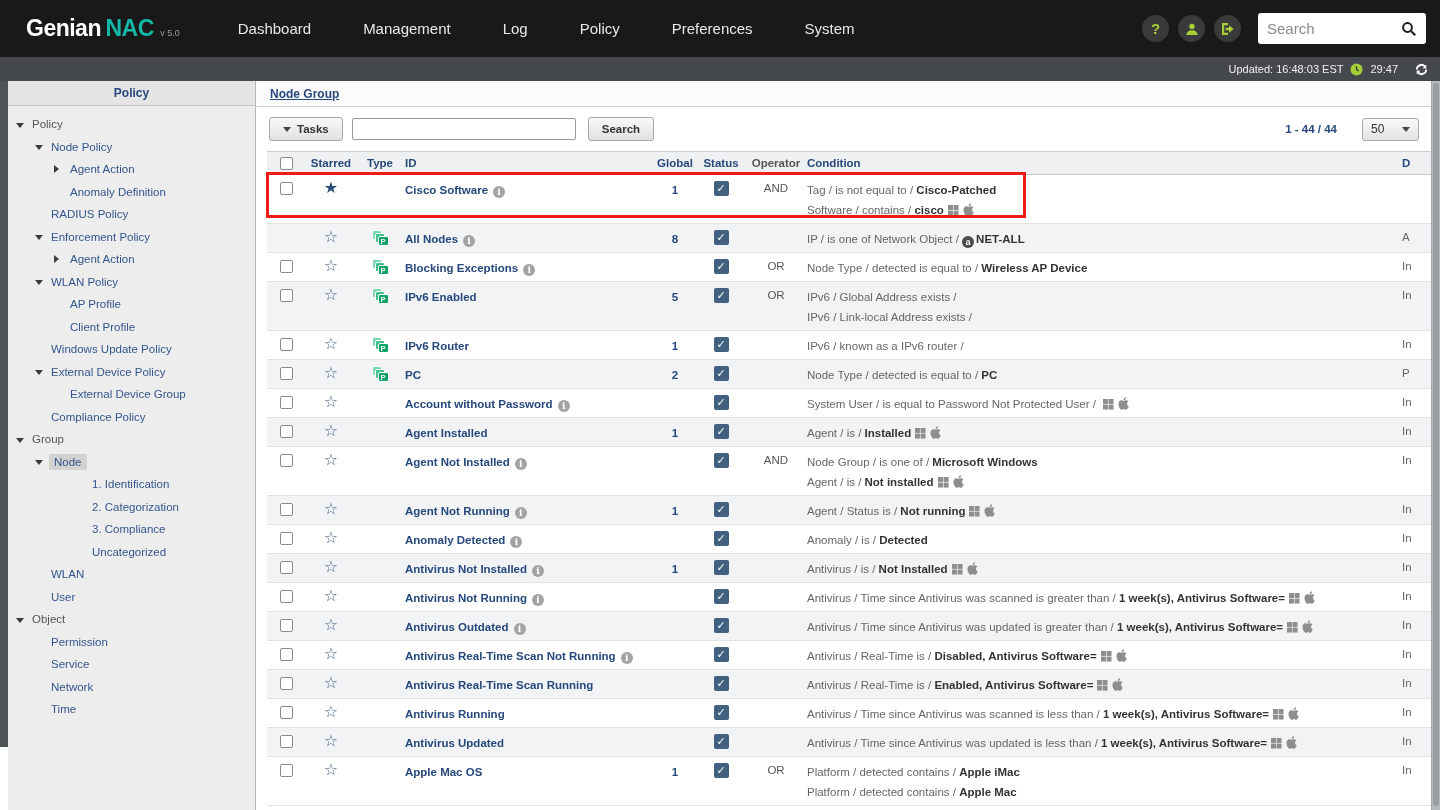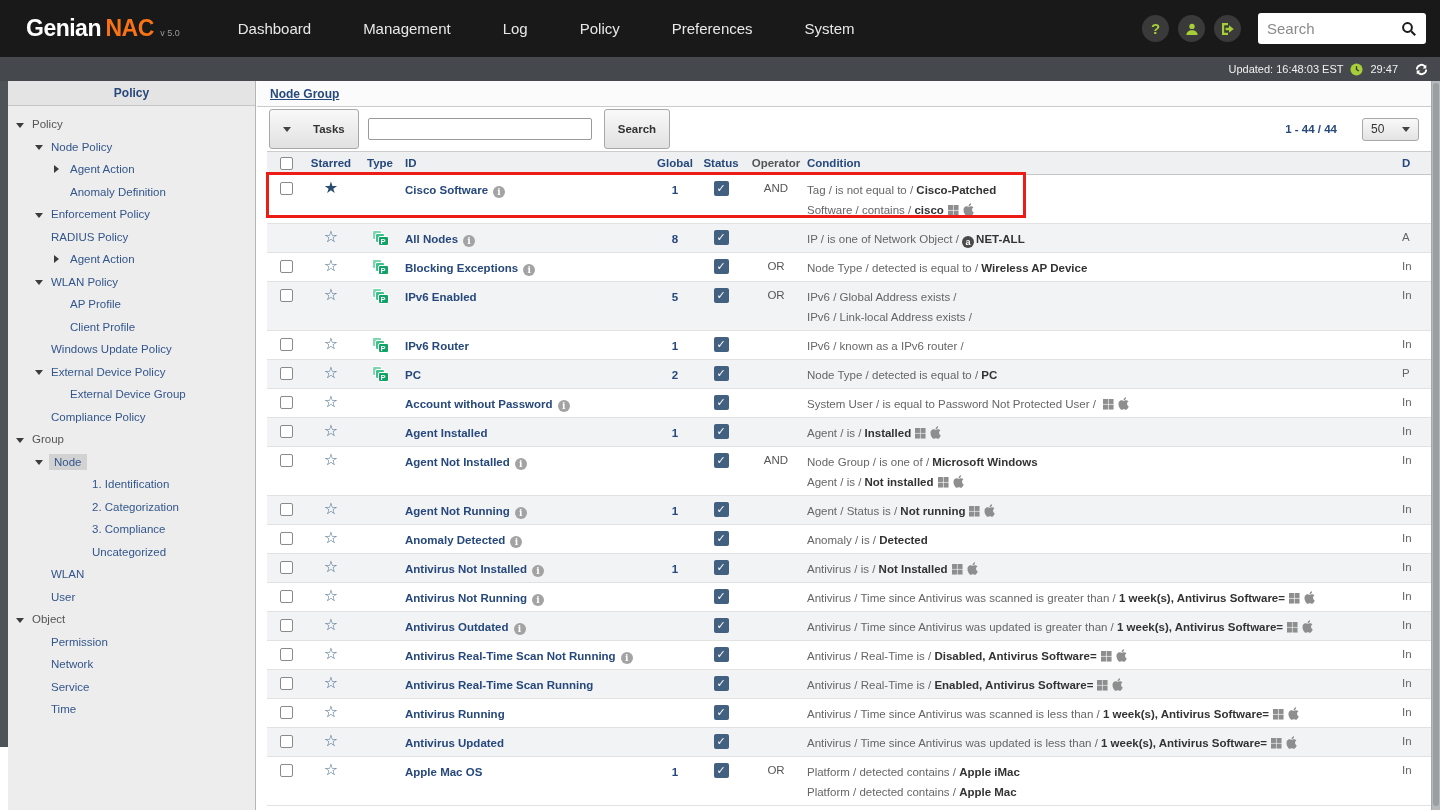--- a/index.html
+++ b/index.html
@@ -3,21 +3,21 @@
 <meta charset="utf-8">
 <style>
   * { box-sizing: border-box; margin: 0; padding: 0; }
   html,body { width:1440px; height:810px; overflow:hidden; }
   body { font-family:"Liberation Sans","DejaVu Sans",sans-serif; background:#fff; position:relative; }
 
   
   .navbar { height:57px; background:#191919; display:flex; align-items:center; padding:0 14px; }
   .logo { margin-left:12px; white-space:nowrap; }
   .logo-g { color:#fff; font-size:23px; font-weight:bold; letter-spacing:-.5px; }
-  .logo-nac { color:#f97316; font-size:23px; font-weight:bold; letter-spacing:-.5px; }
+  .logo-nac { color:#14b8a6; font-size:23px; font-weight:bold; letter-spacing:-.5px; }
   .logo-ver { color:#9a9a9a; font-size:9px; margin-left:2px; }
   .menu { display:flex; margin-left:58px; gap:52px; }
   .menu-item { color:#e8e8e8; font-size:15px; cursor:pointer; }
   .nav-right { margin-left:auto; display:flex; align-items:center; gap:9px; }
   .icon-btn { width:27px; height:27px; border-radius:50%; background:#3a3a3a; display:flex; align-items:center; justify-content:center; cursor:pointer; }
   .icon-btn .q { color:#a6ce39; font-weight:bold; font-size:15px; }
   .searchbox { width:168px; height:31px; background:#fff; border-radius:3px; display:flex; align-items:center; justify-content:space-between; padding:0 9px; margin-left:8px; }
   .searchbox input { border:none; outline:none; width:120px; font-size:15px; color:#333; font-family:inherit; }
   .searchbox input::placeholder { color:#8a8a8a; }
 
@@ -40,21 +40,21 @@
   .arrow.down::before { content:""; border:4px solid transparent; border-top:5px solid #3c3c3c; border-bottom:0; margin-top:2px; }
   .arrow.right::before { content:""; border:4px solid transparent; border-left:5px solid #3c3c3c; border-right:0; }
   .tree-label.top { color:#555; }
   .tree-label.link { color:#33568c; }
   .tree-label.sel { background:#d2d2d2; padding:2px 5px; margin-left:-2px; }
 
   
   .main { position:absolute; left:257px; top:0; right:9px; bottom:0; background:#fff; }
   .panel-title { height:26px; line-height:26px; padding-left:13px; font-weight:bold; color:#26487c; font-size:12px; background:#fbfbfb; border-bottom:1px solid #ccc;text-decoration:underline; }
   .toolbar { height:44px; display:flex; align-items:center; padding:0 12px; }
-  .btn { height:40px; display:inline-flex; align-items:center; gap:22px; padding:0 13px; background:linear-gradient(#f9f9f9,#e1e1e1); border:1px solid #a8a8a8; border-radius:3px; font-size:11.5px; font-weight:bold; color:#333; cursor:pointer;justify-content:flex-end; }
+  .btn { height:24px; display:inline-flex; align-items:center; gap:6px; padding:0 13px; background:linear-gradient(#f9f9f9,#e1e1e1); border:1px solid #a8a8a8; border-radius:3px; font-size:11.5px; font-weight:bold; color:#333; cursor:pointer;justify-content:flex-end; }
   .caret-down { border:4px solid transparent; border-top:5px solid #444; border-bottom:0; }
   .search-input { width:224px; height:22px; margin-left:9px; border:1px solid #999; border-radius:2px; padding:0 5px; font-size:12px; font-family:inherit; }
   .btn-search { margin-left:12px; }
   .toolbar-right { margin-left:auto; display:flex; align-items:center; gap:25px; }
   .range { color:#26487c; font-weight:bold; font-size:11.5px; }
   .pagesize { width:57px; height:23px; display:inline-flex; align-items:center; justify-content:space-between; padding:0 8px; background:linear-gradient(#f9f9f9,#e3e3e3); border:1px solid #a8a8a8; border-radius:3px; font-size:12px; color:#333; cursor:pointer; }
 
   
   .tablewrap { margin-left:10px; border-top:1px solid #ccc; }
   .thead { display:flex; align-items:center; height:23px; background:#eef0f2; border-bottom:1px solid #c6c6c6; font-weight:bold; color:#26487c; font-size:11.5px; }
@@ -169,26 +169,26 @@
         </div>
         <div class="tree-item l2">
           <span class="arrow right"></span>
           <span class="tree-label link">Agent Action</span>
         </div>
         <div class="tree-item l2">
           <span class="arrow "></span>
           <span class="tree-label link">Anomaly Definition</span>
         </div>
         <div class="tree-item l1">
+          <span class="arrow "></span>
+          <span class="tree-label link">RADIUS Policy</span>
+        </div>
+        <div class="tree-item l1">
           <span class="arrow down"></span>
           <span class="tree-label link">Enforcement Policy</span>
-        </div>
-        <div class="tree-item l1">
-          <span class="arrow "></span>
-          <span class="tree-label link">RADIUS Policy</span>
         </div>
         <div class="tree-item l2">
           <span class="arrow right"></span>
           <span class="tree-label link">Agent Action</span>
         </div>
         <div class="tree-item l1">
           <span class="arrow down"></span>
           <span class="tree-label link">WLAN Policy</span>
         </div>
         <div class="tree-item l2">
@@ -250,25 +250,25 @@
         <div class="tree-item l0">
           <span class="arrow down"></span>
           <span class="tree-label top">Object</span>
         </div>
         <div class="tree-item l1">
           <span class="arrow "></span>
           <span class="tree-label link">Permission</span>
         </div>
         <div class="tree-item l1">
           <span class="arrow "></span>
+          <span class="tree-label link">Service</span>
+        </div>
+        <div class="tree-item l1">
+          <span class="arrow "></span>
           <span class="tree-label link">Network</span>
-        </div>
-        <div class="tree-item l1">
-          <span class="arrow "></span>
-          <span class="tree-label link">Service</span>
         </div>
         <div class="tree-item l1">
           <span class="arrow "></span>
           <span class="tree-label link">Time</span>
         </div>
       </div>
   </div>
 
   <div class="main">
     <div class="panel-title">Node Group</div>

